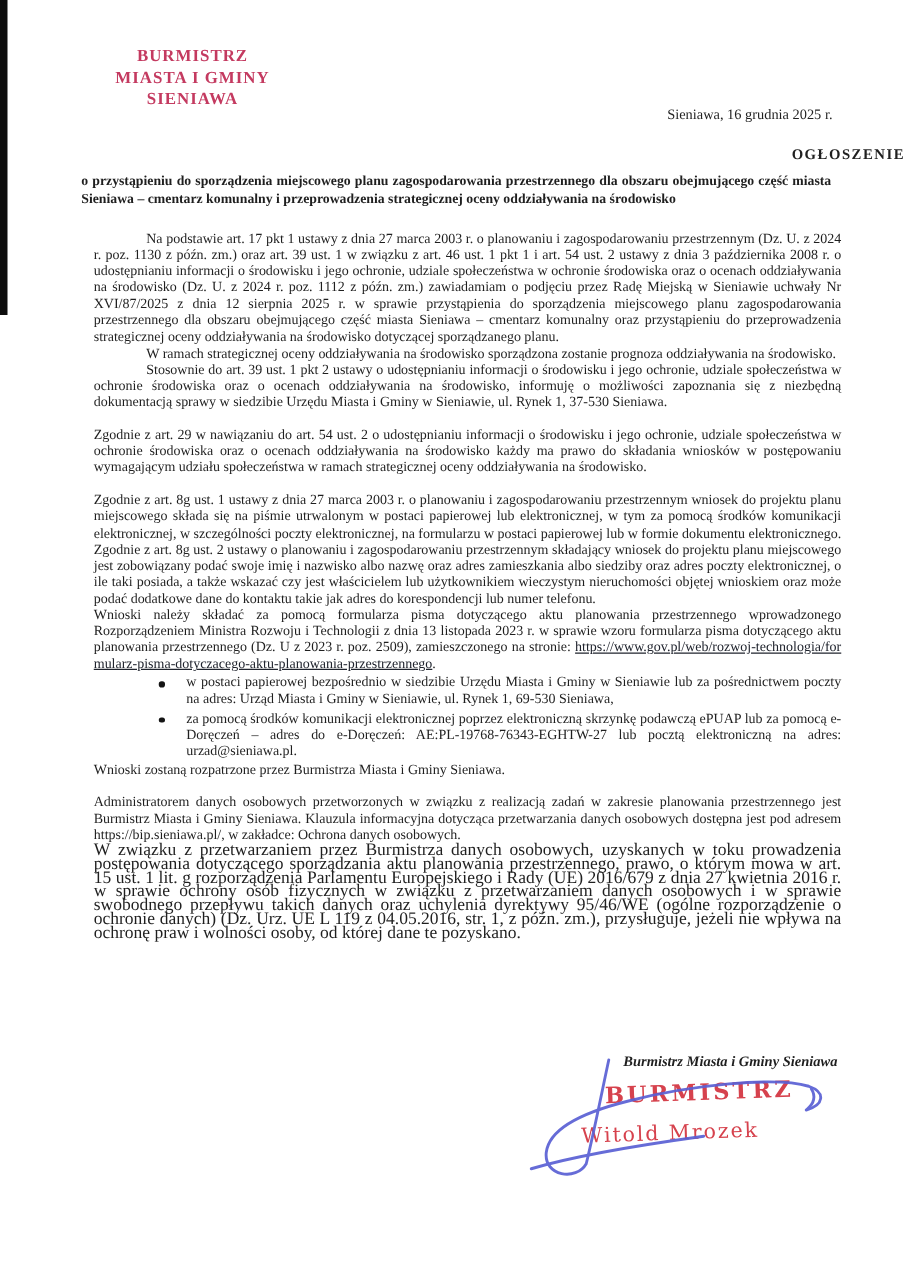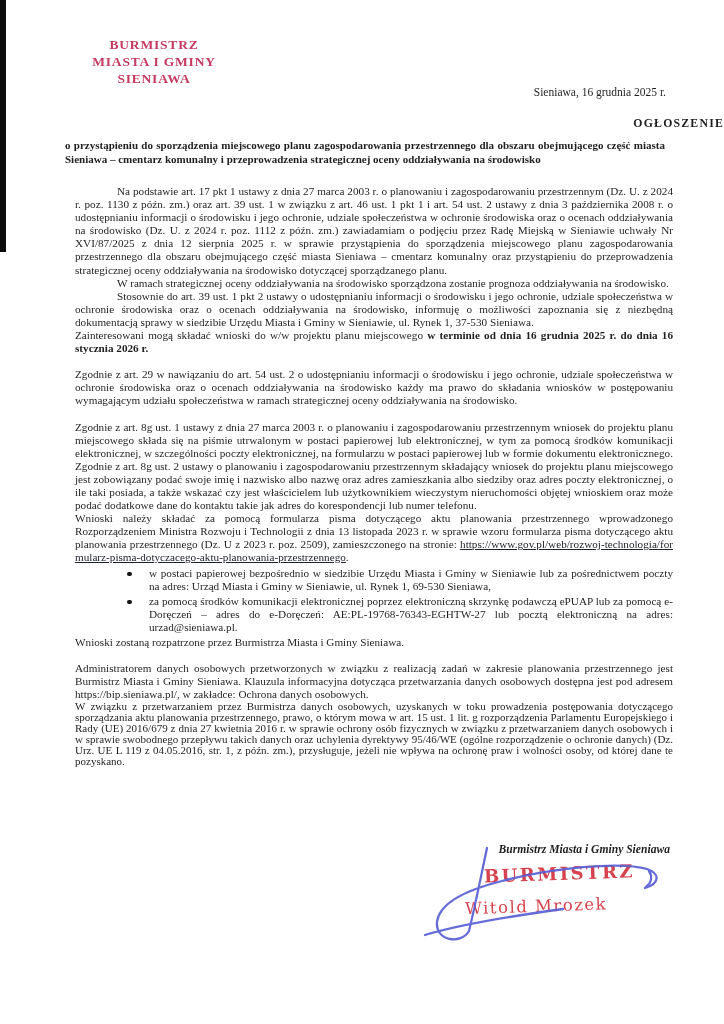--- a/index.html
+++ b/index.html
@@ -55,21 +55,21 @@
     margin:2px 0 2px 0;padding:0 0 0 50px;list-style:none;
   }
   ul.bullets li{
     position:relative;padding-left:24px;margin:2px 0;
   }
   ul.bullets li::before{
     content:"";position:absolute;left:2px;top:5px;
     width:4.5px;height:4.5px;border-radius:50%;background:#141414;
   }
   .small-print{
-    font-size:11px;line-height:11px;
+    font-size:14px;line-height:11px;
   }
   .sig-name{
     position:absolute;top:843px;left:378px;width:292px;
     text-align:right;
     font-weight:bold;font-style:italic;
     font-size:11.6px;
   }
   .sig-block{
     position:absolute;top:858px;left:420px;width:250px;height:112px;
   }
@@ -91,21 +91,20 @@
   <div class="dateline">Sieniawa, 16 grudnia 2025 r.</div>
 
   <div class="doc-title">OGŁOSZENIE</div>
 
   <div class="doc-subtitle">o przystąpieniu do sporządzenia miejscowego planu zagospodarowania przestrzennego dla obszaru obejmującego część miasta Sieniawa – cmentarz komunalny i przeprowadzenia strategicznej oceny oddziaływania na środowisko</div>
 
   <div class="body-text">
     <p class="indent">Na podstawie art. 17 pkt 1 ustawy z dnia 27 marca 2003 r. o planowaniu i zagospodarowaniu przestrzennym (Dz. U. z 2024 r. poz. 1130 z późn. zm.) oraz art. 39 ust. 1 w związku z art. 46 ust. 1 pkt 1 i art. 54 ust. 2 ustawy z dnia 3 października 2008 r. o udostępnianiu informacji o środowisku i jego ochronie, udziale społeczeństwa w ochronie środowiska oraz o ocenach oddziaływania na środowisko (Dz. U. z 2024 r. poz. 1112 z późn. zm.) zawiadamiam o podjęciu przez Radę Miejską w Sieniawie uchwały Nr XVI/87/2025 z dnia 12 sierpnia 2025 r. w sprawie przystąpienia do sporządzenia miejscowego planu zagospodarowania przestrzennego dla obszaru obejmującego część miasta Sieniawa – cmentarz komunalny oraz przystąpieniu do przeprowadzenia strategicznej oceny oddziaływania na środowisko dotyczącej sporządzanego planu.</p>
     <p class="indent">W ramach strategicznej oceny oddziaływania na środowisko sporządzona zostanie prognoza oddziaływania na środowisko.</p>
     <p class="indent">Stosownie do art. 39 ust. 1 pkt 2 ustawy o udostępnianiu informacji o środowisku i jego ochronie, udziale społeczeństwa w ochronie środowiska oraz o ocenach oddziaływania na środowisko, informuję o możliwości zapoznania się z niezbędną dokumentacją sprawy w siedzibie Urzędu Miasta i Gminy w Sieniawie, ul. Rynek 1, 37-530 Sieniawa.</p>
-    <p><span>Zainteresowani mogą składać wnioski do w/w projektu planu miejscowego </span><b>w terminie od dnia 16 grudnia 2025 r. do dnia 16 stycznia 2026 r.</b></p>
 
     <p class="gap-top">Zgodnie z art. 29 w nawiązaniu do art. 54 ust. 2 o udostępnianiu informacji o środowisku i jego ochronie, udziale społeczeństwa w ochronie środowiska oraz o ocenach oddziaływania na środowisko każdy ma prawo do składania wniosków w postępowaniu wymagającym udziału społeczeństwa w ramach strategicznej oceny oddziaływania na środowisko.</p>
 
     <p class="gap-top">Zgodnie z art. 8g ust. 1 ustawy z dnia 27 marca 2003 r. o planowaniu i zagospodarowaniu przestrzennym wniosek do projektu planu miejscowego składa się na piśmie utrwalonym w postaci papierowej lub elektronicznej, w tym za pomocą środków komunikacji elektronicznej, w szczególności poczty elektronicznej, na formularzu w postaci papierowej lub w formie dokumentu elektronicznego.</p>
     <p>Zgodnie z art. 8g ust. 2 ustawy o planowaniu i zagospodarowaniu przestrzennym składający wniosek do projektu planu miejscowego jest zobowiązany podać swoje imię i nazwisko albo nazwę oraz adres zamieszkania albo siedziby oraz adres poczty elektronicznej, o ile taki posiada, a także wskazać czy jest właścicielem lub użytkownikiem wieczystym nieruchomości objętej wnioskiem oraz może podać dodatkowe dane do kontaktu takie jak adres do korespondencji lub numer telefonu.</p>
     <p><span>Wnioski należy składać za pomocą formularza pisma dotyczącego aktu planowania przestrzennego wprowadzonego Rozporządzeniem Ministra Rozwoju i Technologii z dnia 13 listopada 2023 r. w sprawie wzoru formularza pisma dotyczącego aktu planowania przestrzennego (Dz. U z 2023 r. poz. 2509), zamieszczonego na stronie: </span><a href="#" class="doc-link">https://www.gov.pl/web/rozwoj-technologia/formularz-pisma-dotyczacego-aktu-planowania-przestrzennego</a><span>.</span></p>
 
     <ul class="bullets">
       <li><span>w postaci papierowej bezpośrednio w siedzibie Urzędu Miasta i Gminy w Sieniawie lub za pośrednictwem poczty na adres: Urząd Miasta i Gminy w Sieniawie, ul. Rynek 1, 69-530 Sieniawa,</span></li>
       <li><span>za pomocą środków komunikacji elektronicznej poprzez elektroniczną skrzynkę podawczą ePUAP lub za pomocą e-Doręczeń – adres do e-Doręczeń: AE:PL-19768-76343-EGHTW-27 lub pocztą elektroniczną na adres: urzad@sieniawa.pl.</span></li>

